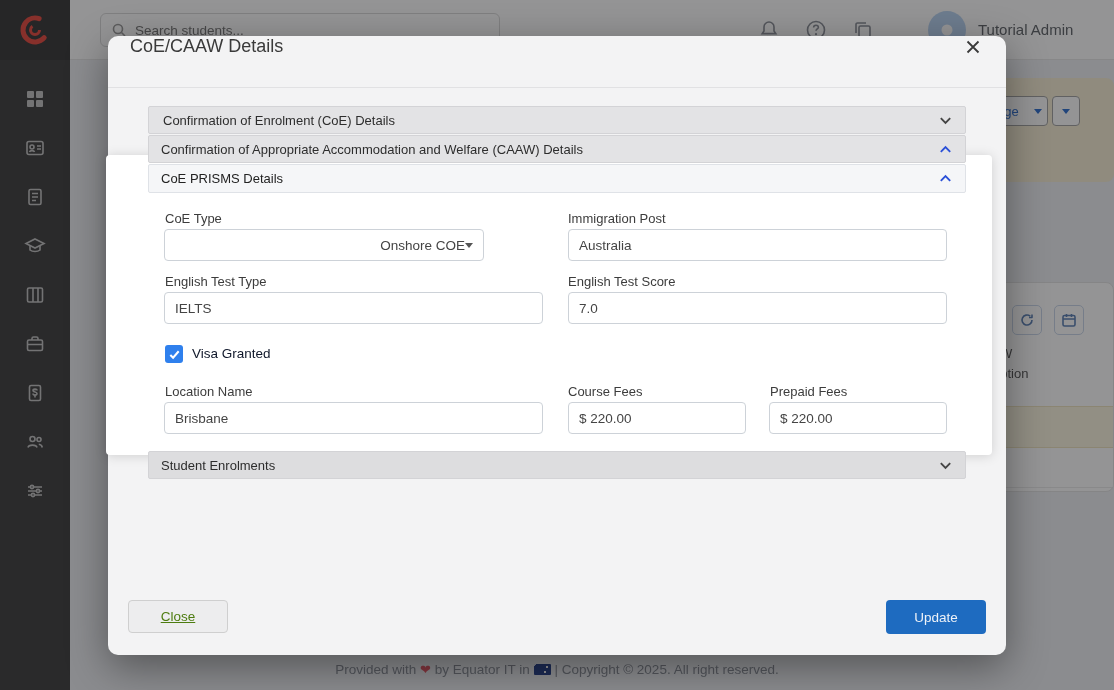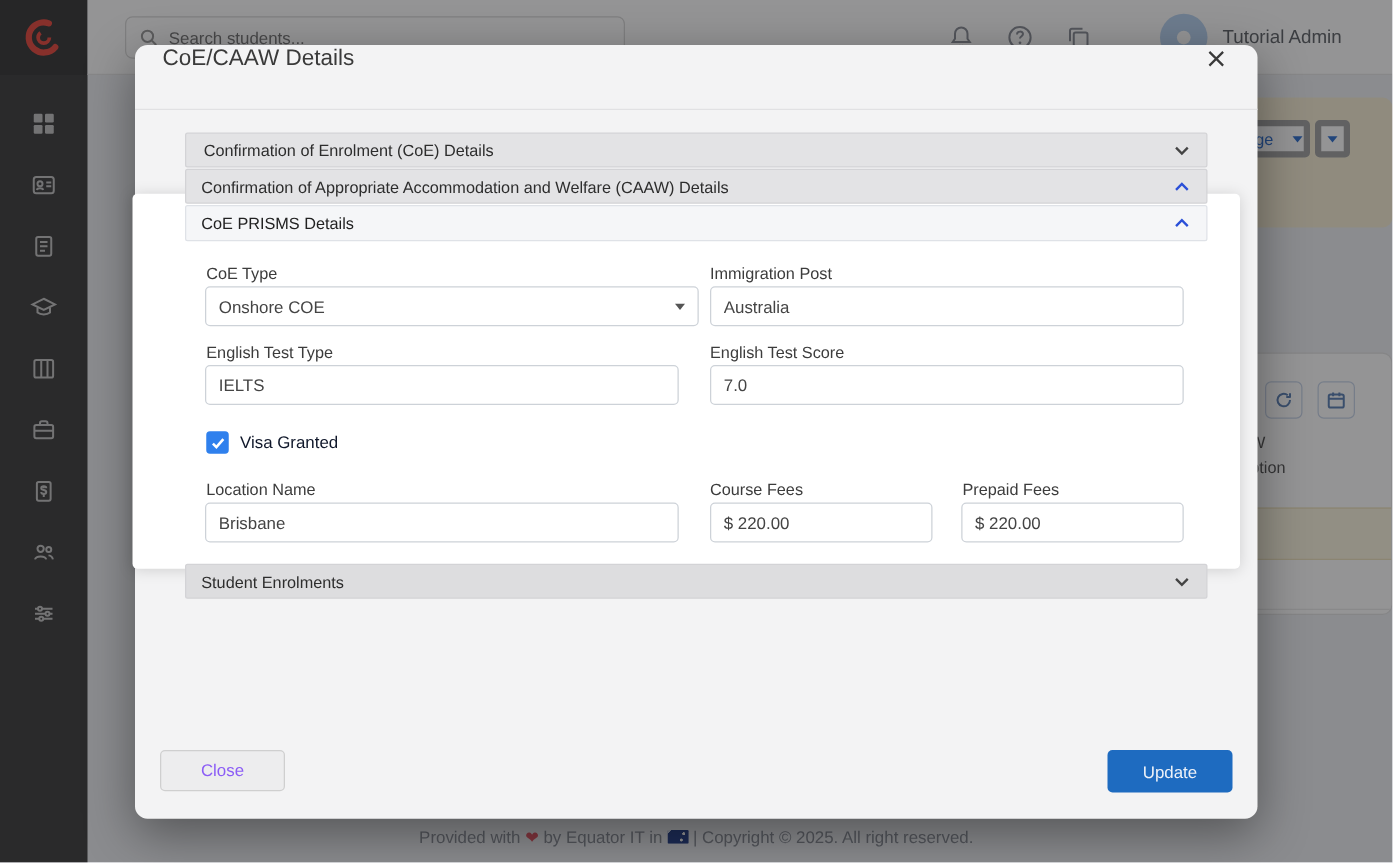--- a/index.html
+++ b/index.html
@@ -16,21 +16,21 @@
 
   .topbar { position:absolute; left:70px; top:0; width:1044px; height:60px; background:#ffffff; border-bottom:1px solid #e8e8e8; }
   .searchbox { position:absolute; left:30px; top:13px; width:400px; height:34px; border:1px solid #d9d9d9; border-radius:6px; background:#fff; display:flex; align-items:center; padding:0 10px; }
   .searchbox input { border:none; outline:none; flex:1; font-size:13.5px; color:#444; margin-left:8px; font-family:"Liberation Sans", sans-serif; background:transparent; }
   .tb-icon { position:absolute; top:19px; width:22px; height:22px; cursor:pointer; }
   .avatar { position:absolute; left:858px; top:11px; width:38px; height:38px; border-radius:50%; background:#b9d4f2; display:flex; align-items:flex-end; justify-content:center; overflow:hidden; cursor:pointer; }
   .user-name { position:absolute; left:908px; top:0; height:60px; line-height:60px; font-size:15px; color:#5f6368; }
 
   
   .bg-yellow-card { position:absolute; left:985px; top:78px; width:129px; height:104px; background:#f7efd6; border-radius:8px; }
-  .bg-btn { position:absolute; top:96px; height:30px; background:#fff; border:5px solid #a3a3a3; border-radius:4px; color:#2e6fd0; font-size:13px; display:flex; align-items:center; justify-content:center; gap:15px; cursor:pointer; }
+  .bg-btn { position:absolute; top:96px; height:30px; background:#fff; border:1px solid #a3a3a3; border-radius:4px; color:#2e6fd0; font-size:13px; display:flex; align-items:center; justify-content:center; gap:15px; cursor:pointer; }
   .bg-card { position:absolute; left:985px; top:282px; width:129px; height:210px; background:#ffffff; border:1px solid #e4e4e4; border-radius:8px; overflow:hidden; }
   .bg-iconbtn { position:absolute; width:30px; height:30px; border:1px solid #c9d6ea; border-radius:5px; background:#fff; display:flex; align-items:center; justify-content:center; cursor:pointer; }
   .bg-frag { position:absolute; font-size:13px; color:#555; }
   .bg-row-yellow { position:absolute; left:0; top:123px; width:129px; height:42px; background:#fcf6e1; border-top:1px solid #eee3bf; border-bottom:1px solid #eee3bf; }
   .bg-row { position:absolute; left:0; top:165px; width:129px; height:40px; background:#fff; border-bottom:1px solid #ececec; }
 
   .page-footer { position:absolute; left:0; top:662px; width:1114px; text-align:center; font-size:13.5px; color:#8a8f98; }
   .heart { color:#e25563; font-size:13px; }
   .flag { display:inline-block; width:17px; height:11px; vertical-align:-1px; background:#26408b;
           background-image:linear-gradient(135deg,#d8dfee 0 2px, transparent 2px),
@@ -54,21 +54,21 @@
   .acc-bar.dim2 { background:#dddddf; }
 
   .flabel { position:absolute; font-size:13px; color:#3c3c3c; }
   .finput { position:absolute; height:32px; border:1px solid #cdd2d8; border-radius:4px; background:#fff; padding:0 10px; font-size:13.5px; color:#444; font-family:"Liberation Sans", sans-serif; outline:none; }
   .fselect { position:absolute; height:32px; border:1px solid #cdd2d8; border-radius:4px; background:#fff; padding:0 10px; font-size:13.5px; color:#444; display:flex; align-items:center; justify-content:space-between; cursor:pointer; }
   .caret { width:0; height:0; border-left:4px solid transparent; border-right:4px solid transparent; border-top:5px solid #555; }
 
   .checkbox { position:absolute; left:57px; top:309px; width:18px; height:18px; background:#2f80ed; border-radius:3px; display:flex; align-items:center; justify-content:center; cursor:pointer; }
   .cb-label { position:absolute; left:84px; top:310px; font-size:13.5px; color:#0f172a; }
 
-  .btn-close { position:absolute; left:20px; top:564px; width:100px; height:33px; background:#ededee; border:1px solid #cfcfcf; border-radius:4px; font-size:13.5px; color:#8b5cf6; display:flex; align-items:center; justify-content:center; cursor:pointer; }
+  .btn-close { position:absolute; left:20px; top:564px; width:100px; height:33px; background:#ededee; border:1px solid #cfcfcf; border-radius:4px; font-size:13.5px; color:#4d7c0f; display:flex; align-items:center; justify-content:center; cursor:pointer;text-decoration:underline; }
   .btn-update { position:absolute; left:778px; top:564px; width:100px; height:34px; background:#1e6bc0; border:none; border-radius:4px; font-size:13.5px; color:#eef2f8; display:flex; align-items:center; justify-content:center; cursor:pointer; }
 </style>
 </head>
 <body>
 
 <div class="app">
 
   <div class="sidebar">
     <div class="logo-slot">
       <svg width="36" height="36" viewBox="0 0 36 36">
@@ -245,21 +245,21 @@
     </div>
 
     <div class="acc-bar light" style="top:128px; height:29px;">
       <span>CoE PRISMS Details</span>
       <svg width="15" height="15" viewBox="0 0 16 16" fill="none" stroke="#2b50d8" stroke-width="2">
           <polyline points="3,10.5 8,5.5 13,10.5"></polyline>
         </svg>
     </div>
 
     <div class="flabel" style="left:57px; top:175px;">CoE Type</div>
-    <div class="fselect" style="left:56px; top:193px; width:395px;">
+    <div class="fselect" style="left:56px; top:193px; width:320px;justify-content:flex-end;">
       <span>Onshore COE</span>
       <span class="caret"></span>
     </div>
 
     <div class="flabel" style="left:460px; top:175px;">Immigration Post</div>
     <input class="finput" style="left: 460px; top: 193px; width: 379px;" value="Australia">
 
     <div class="flabel" style="left:57px; top:238px;">English Test Type</div>
     <input class="finput" style="left: 56px; top: 256px; width: 379px;" value="IELTS">
 

